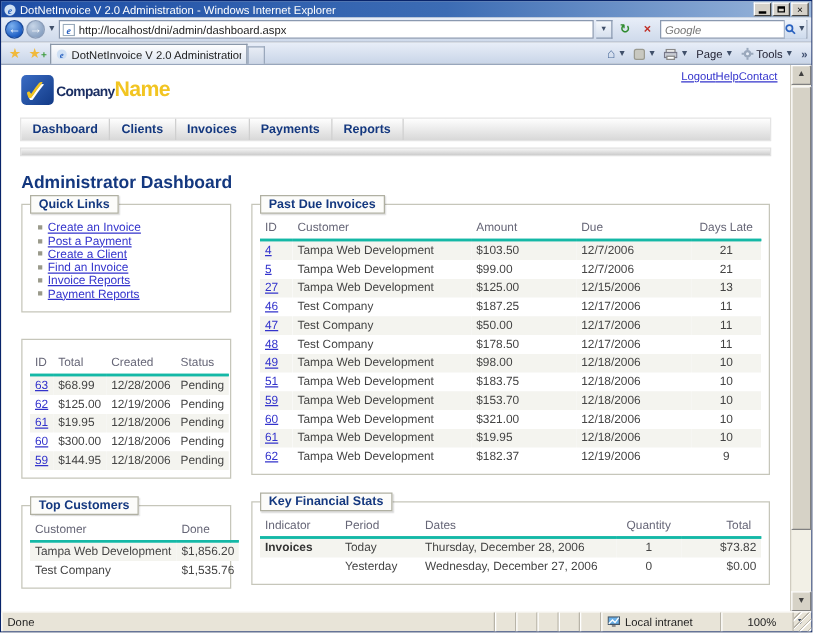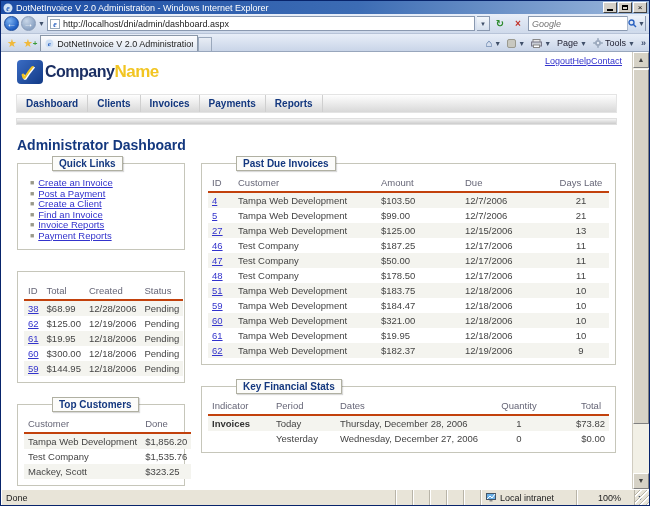--- a/index.html
+++ b/index.html
@@ -73,42 +73,42 @@
   .grip { width:14px; background:
     repeating-linear-gradient(135deg, transparent 0 3px, #b8b4a8 3px 4px, #fff 4px 5px); }
 
   
   .toplinks { position:absolute; top:4px; right:10px; font-size:9px; color:#888; }
   .toplinks a { color:#3333cc; text-decoration:underline; }
   .logo-row { padding:8px 0 0 16px; height:38px; }
   .logo { display:flex; align-items:center; gap:2px; }
   .logo-mark { width:26px; height:24px; background:linear-gradient(135deg,#3a6cc4,#123a86); border-radius:4px; position:relative; flex:0 0 auto; }
   .logo-mark .check { position:absolute; left:1px; top:-1px; color:#f2c522; font-size:24px; font-weight:bold; text-shadow:1px 1px 0 #fff; }
-  .logo-company { font-size:16px; font-weight:bold; color:#1b2f63; letter-spacing:-0.5px;text-align:right; }
+  .logo-company { font-size:11px; font-weight:bold; color:#1b2f63; letter-spacing:-0.5px;text-align:right; }
   .logo-name { font-size:17px; font-weight:bold; color:#f2c522; letter-spacing:-0.5px; }
   .mainnav { margin:4px 15px 0; height:19px; background:linear-gradient(#fefefe,#d8d8d8); border:1px solid #e4e4e4;
     display:flex; align-items:center; }
   .nav-item { padding:0 9px; font-size:10px; font-weight:bold; color:#14387f; text-decoration:none; border-right:1px solid #cfcfcf; line-height:17px; }
   .subbar { margin:5px 15px 0; height:7px; background:linear-gradient(#f4f4f4,#cccccc); border:1px solid #e0e0e0; }
   .page-title { margin:12px 16px 10px; font-size:14px; font-weight:bold; color:#14387f; }
   .columns { display:flex; margin:0 16px; gap:16px; align-items:flex-start; }
   .col-left { width:168px; flex:0 0 auto; }
   .col-right { flex:1; min-width:0; }
 
   .panel { border:1px solid #c6c6ba; margin-bottom:21px; padding:10px 6px 6px; position:relative; background:#fff; }
   .panel-title { position:absolute; top:-8px; left:6px; background:#fcfcfa; border:1px solid #b0b0a2; padding:1px 6px;
-    font-size:10px; font-weight:bold; color:#14387f; box-shadow:1px 1px 1px rgba(0,0,0,0.15); white-space:nowrap;margin-left:28px; }
+    font-size:10px; font-weight:bold; color:#14387f; box-shadow:1px 1px 1px rgba(0,0,0,0.15); white-space:nowrap; }
 
   .ql-list { list-style:none; padding:4px 2px 2px 6px; }
   .ql-list li { font-size:9.5px; line-height:10.5px; margin-bottom:0; white-space:nowrap; }
   .ql-list .bullet { color:#9a9a8a; font-size:7px; margin-right:4px; vertical-align:1px; }
   .ql-list a { color:#3333cc; text-decoration:underline; }
 
   table { border-collapse:collapse; width:100%; }
-  thead th { text-align:left; color:#667; font-weight:normal; font-size:9.5px; padding:3px 4px; border-bottom:2px solid #c2410c; white-space:nowrap; }
+  thead th { text-align:left; color:#667; font-weight:normal; font-size:9.5px; padding:3px 4px; border-bottom:2px solid #14b8a6; white-space:nowrap; }
   tbody td { font-size:9.5px; color:#444; padding:2px 4px; white-space:nowrap; overflow:hidden; }
   tbody tr:nth-child(odd) { background:#f4f4ef; }
   td a { color:#3333cc; text-decoration:underline; }
   td.ind { font-weight:bold; color:#333; }
 
   .pd-table td:nth-child(1){ width:26px; } .pd-table td:nth-child(3){ width:84px; }
   .pd-table td:nth-child(4){ width:92px;margin-top:36px; } .pd-table td:nth-child(5){ width:56px; text-align:center; }
   .pd-table th:nth-child(5){ text-align:center; }
   .ks-table td:nth-child(1){ width:64px; } .ks-table td:nth-child(2){ width:64px; }
   .ks-table td:nth-child(4){ width:52px; text-align:center; } .ks-table td:nth-child(5){ width:64px; text-align:right; }
@@ -261,21 +261,21 @@
                   <tr>
                 <th>ID</th>
                 <th>Total</th>
                 <th>Created</th>
                 <th>Status</th>
               </tr>
                 </thead>
               <tbody>
 
               <tr>
-                  <td><a href="#">38</a></td>
+                  <td><a href="#">63</a></td>
                   <td>$68.99</td>
                   <td>12/28/2006</td>
                   <td>Pending</td>
                 </tr>
                   <tr>
                   <td><a href="#">62</a></td>
                   <td>$125.00</td>
                   <td>12/19/2006</td>
                   <td>Pending</td>
                 </tr>
@@ -312,24 +312,20 @@
                 </thead>
               <tbody>
 
               <tr>
                   <td>Tampa Web Development</td>
                   <td>$1,856.20</td>
                 </tr>
                   <tr>
                   <td>Test Company</td>
                   <td>$1,535.76</td>
-                </tr>
-                  <tr>
-                  <td>Mackey, Scott</td>
-                  <td>$323.25</td>
                 </tr>
                 </tbody>
             </table>
           </div>
         </div>
 
         <div class="col-right">
           <div class="panel">
             <div class="panel-title">Past Due Invoices</div>
             <table class="pd-table">
@@ -380,30 +376,37 @@
                   <td>11</td>
                 </tr>
                   <tr>
                   <td><a href="#">48</a></td>
                   <td>Test Company</td>
                   <td>$178.50</td>
                   <td>12/17/2006</td>
                   <td>11</td>
                 </tr>
                   <tr>
+                  <td><a href="#">49</a></td>
+                  <td>Tampa Web Development</td>
+                  <td>$98.00</td>
+                  <td>12/18/2006</td>
+                  <td>10</td>
+                </tr>
+                  <tr>
                   <td><a href="#">51</a></td>
                   <td>Tampa Web Development</td>
                   <td>$183.75</td>
                   <td>12/18/2006</td>
                   <td>10</td>
                 </tr>
                   <tr>
                   <td><a href="#">59</a></td>
                   <td>Tampa Web Development</td>
-                  <td>$184.47</td>
+                  <td>$153.70</td>
                   <td>12/18/2006</td>
                   <td>10</td>
                 </tr>
                   <tr>
                   <td><a href="#">60</a></td>
                   <td>Tampa Web Development</td>
                   <td>$321.00</td>
                   <td>12/18/2006</td>
                   <td>10</td>
                 </tr>

